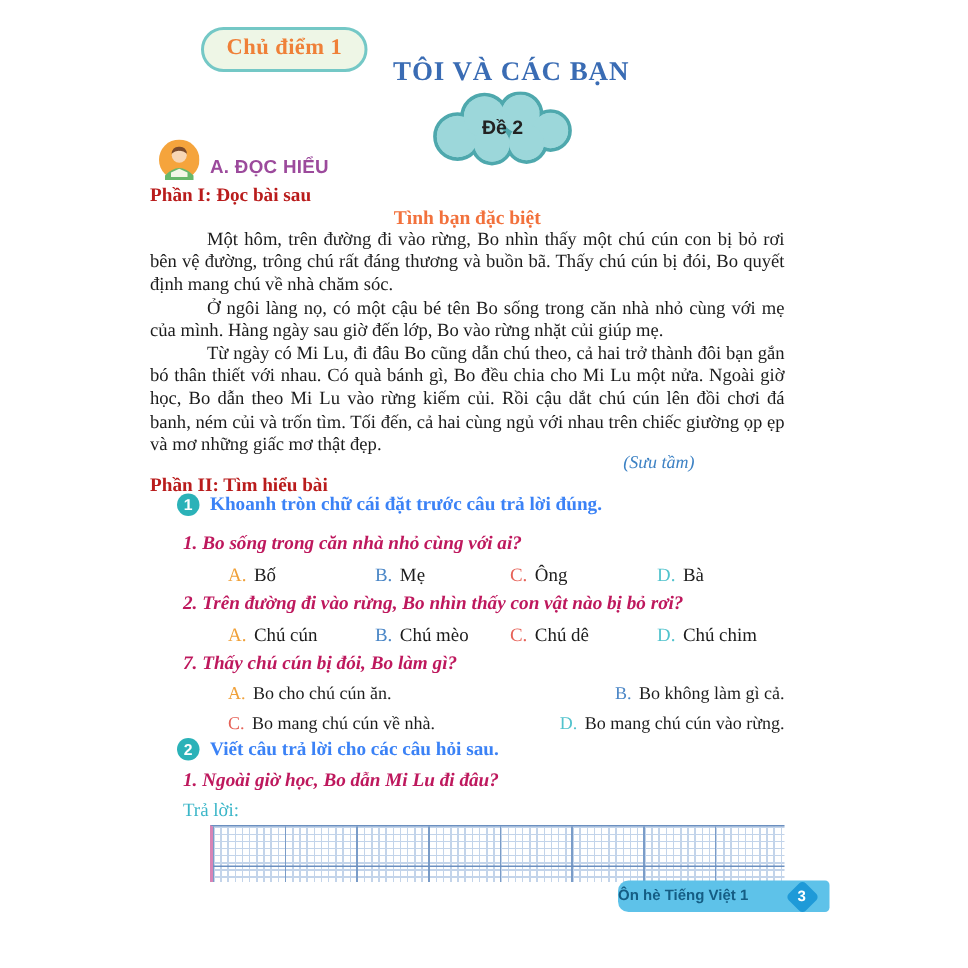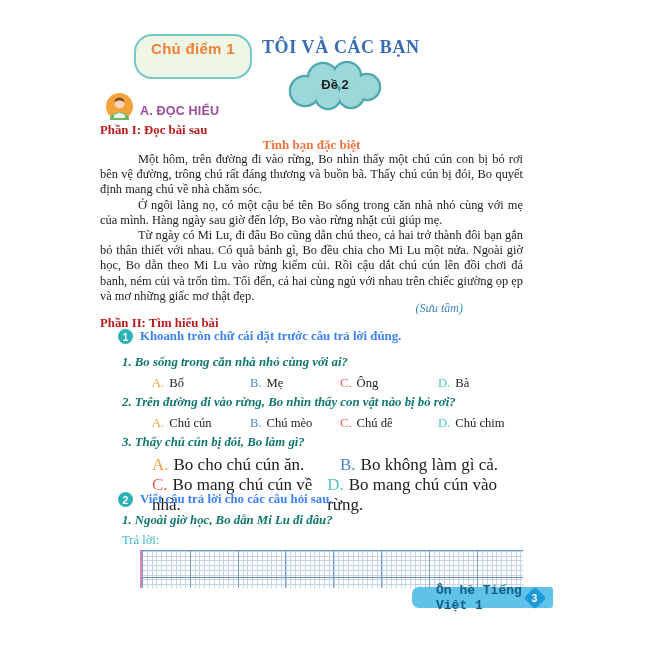--- a/index.html
+++ b/index.html
@@ -2,25 +2,25 @@
 <html><head>
 <meta charset="utf-8">
 <style>
   * { margin:0; padding:0; box-sizing:border-box; }
   html,body { width:645px; height:645px; background:#ffffff; }
   body { font-family:"Liberation Serif", serif; color:#1c1c1c; }
   .page { position:relative; width:645px; height:645px; background:#ffffff; overflow:hidden; }
 
   
   .topic-pill {
-    position:absolute; left:134px; top:34px;
-    padding:4px 15px 20px;
+    position:absolute; left:134px; top:18px;
+    padding:4px 15px 5px;
     border:2.5px solid #74c8c6; border-radius:18px;
     background:#eef6e6;
-    font-family:Liberation Sans, sans-serif; font-weight:bold; font-size:15px;
+    font-family:Liberation Serif, serif; font-weight:bold; font-size:15px;
     color:#ef8038; letter-spacing:.3px;
   }
   .main-title {
     position:absolute; left:262px; top:37px;
     font-family:Liberation Serif, serif; font-weight:bold; font-size:18px;
     color:#3a6cb4; letter-spacing:.6px;
   }
   .cloud { position:absolute; left:283px; top:61px; width:104px; height:50px; }
   .cloud svg { position:absolute; left:0; top:0; }
   .cloud-label {
@@ -54,29 +54,29 @@
   .task { position:absolute; left:118px; display:flex; align-items:center; gap:7px; }
   .task1 { top:329px; }
   .task2 { top:492px; }
   .badge {
     width:15px; height:15px; border-radius:50%; background:#2bb2b8; flex:0 0 15px;
     color:#fff; font-family:"Liberation Sans", sans-serif; font-weight:bold; font-size:10.5px;
     display:flex; align-items:center; justify-content:center;
   }
   .instruction { font-weight:bold; font-size:12.8px; color:#3b82f6; }
 
-  .question { position:absolute; left:122px; font-weight:bold; font-style:italic; font-size:12.8px; color:#0f766e; }
+  .question { position:absolute; left:122px; font-weight:bold; font-style:italic; font-size:12.8px; color:#be185d; }
   .q1 { top:355px; } .q2 { top:395px; } .q3 { top:435px; } .q4 { top:513px; }
 
   .opts { position:absolute; left:152px; width:371px; display:flex; font-size:12.6px;align-items:flex-end; }
   .o1 { top:376px; } .o2 { top:416px; }
   .opts .opt:nth-child(1) { width:98px; }
   .opts .opt:nth-child(2) { width:90px; }
   .opts .opt:nth-child(3) { width:98px; }
-  .opts2 { position:absolute; left:152px; width:371px; display:flex; font-size:17px; }
+  .opts2 { position:absolute; left:152px; width:371px; display:flex; font-size:12px;justify-content:space-between; }
   .o3a { top:455px; } .o3b { top:475px; }
   .opts2 .opt:nth-child(1) { width:188px; }
   .letter { margin-right:5px; }
   .oa { color:#f0a13a; } .ob { color:#4a86c6; } .oc { color:#e66258; } .od { color:#52c3cd; }
 
   .tra-loi { position:absolute; left:122px; top:533px; font-size:12.6px; color:#3bb6c8; }
 
   .writing-grid {
     position:absolute; left:140px; top:550px; width:383px; height:38px;
     border-top:1.5px solid #6b8fc0;
@@ -90,22 +90,22 @@
     background-position:0 26px, 0 0, 0 0, 0 0;
     background-repeat:no-repeat, repeat, repeat, repeat;
   }
 
   .footer {
     position:absolute; left:412px; top:587px; width:141px; height:21px;
     background:#5ec2e9; border-radius:7px 3px 3px 7px;
     display:flex; align-items:center;
   }
   .footer-title {
-    padding-left:24px;
-    font-family:Liberation Mono, monospace; font-weight:bold; font-size:13px; color:#155d84;
+    padding-left:0;
+    font-family:Liberation Sans, sans-serif; font-weight:bold; font-size:10px; color:#155d84;
   }
   .diamond {
     position:absolute; right:10px; top:2.5px; width:16px; height:16px;
     background:#1f9ad8; transform:rotate(45deg); border-radius:3px;
     display:flex; align-items:center; justify-content:center;
   }
   .pagenum {
     transform:rotate(-45deg);
     color:#fff; font-family:"Liberation Sans", sans-serif; font-weight:bold; font-size:10px;
   }
@@ -179,21 +179,21 @@
   </div>
 
   <div class="question q2">2. Trên đường đi vào rừng, Bo nhìn thấy con vật nào bị bỏ rơi?</div>
   <div class="opts o2">
     <span class="opt"><span class="letter oa">A.</span><span>Chú cún</span></span>
     <span class="opt"><span class="letter ob">B.</span><span>Chú mèo</span></span>
     <span class="opt"><span class="letter oc">C.</span><span>Chú dê</span></span>
     <span class="opt"><span class="letter od">D.</span><span>Chú chim</span></span>
   </div>
 
-  <div class="question q3">3. Thấy chú cún bị đói, Bo làm gì?</div>
+  <div class="question q3">7. Thấy chú cún bị đói, Bo làm gì?</div>
   <div class="opts2 o3a">
     <span class="opt"><span class="letter oa">A.</span><span>Bo cho chú cún ăn.</span></span>
     <span class="opt"><span class="letter ob">B.</span><span>Bo không làm gì cả.</span></span>
   </div>
   <div class="opts2 o3b">
     <span class="opt"><span class="letter oc">C.</span><span>Bo mang chú cún về nhà.</span></span>
     <span class="opt"><span class="letter od">D.</span><span>Bo mang chú cún vào rừng.</span></span>
   </div>
 
   <div class="task task2">

